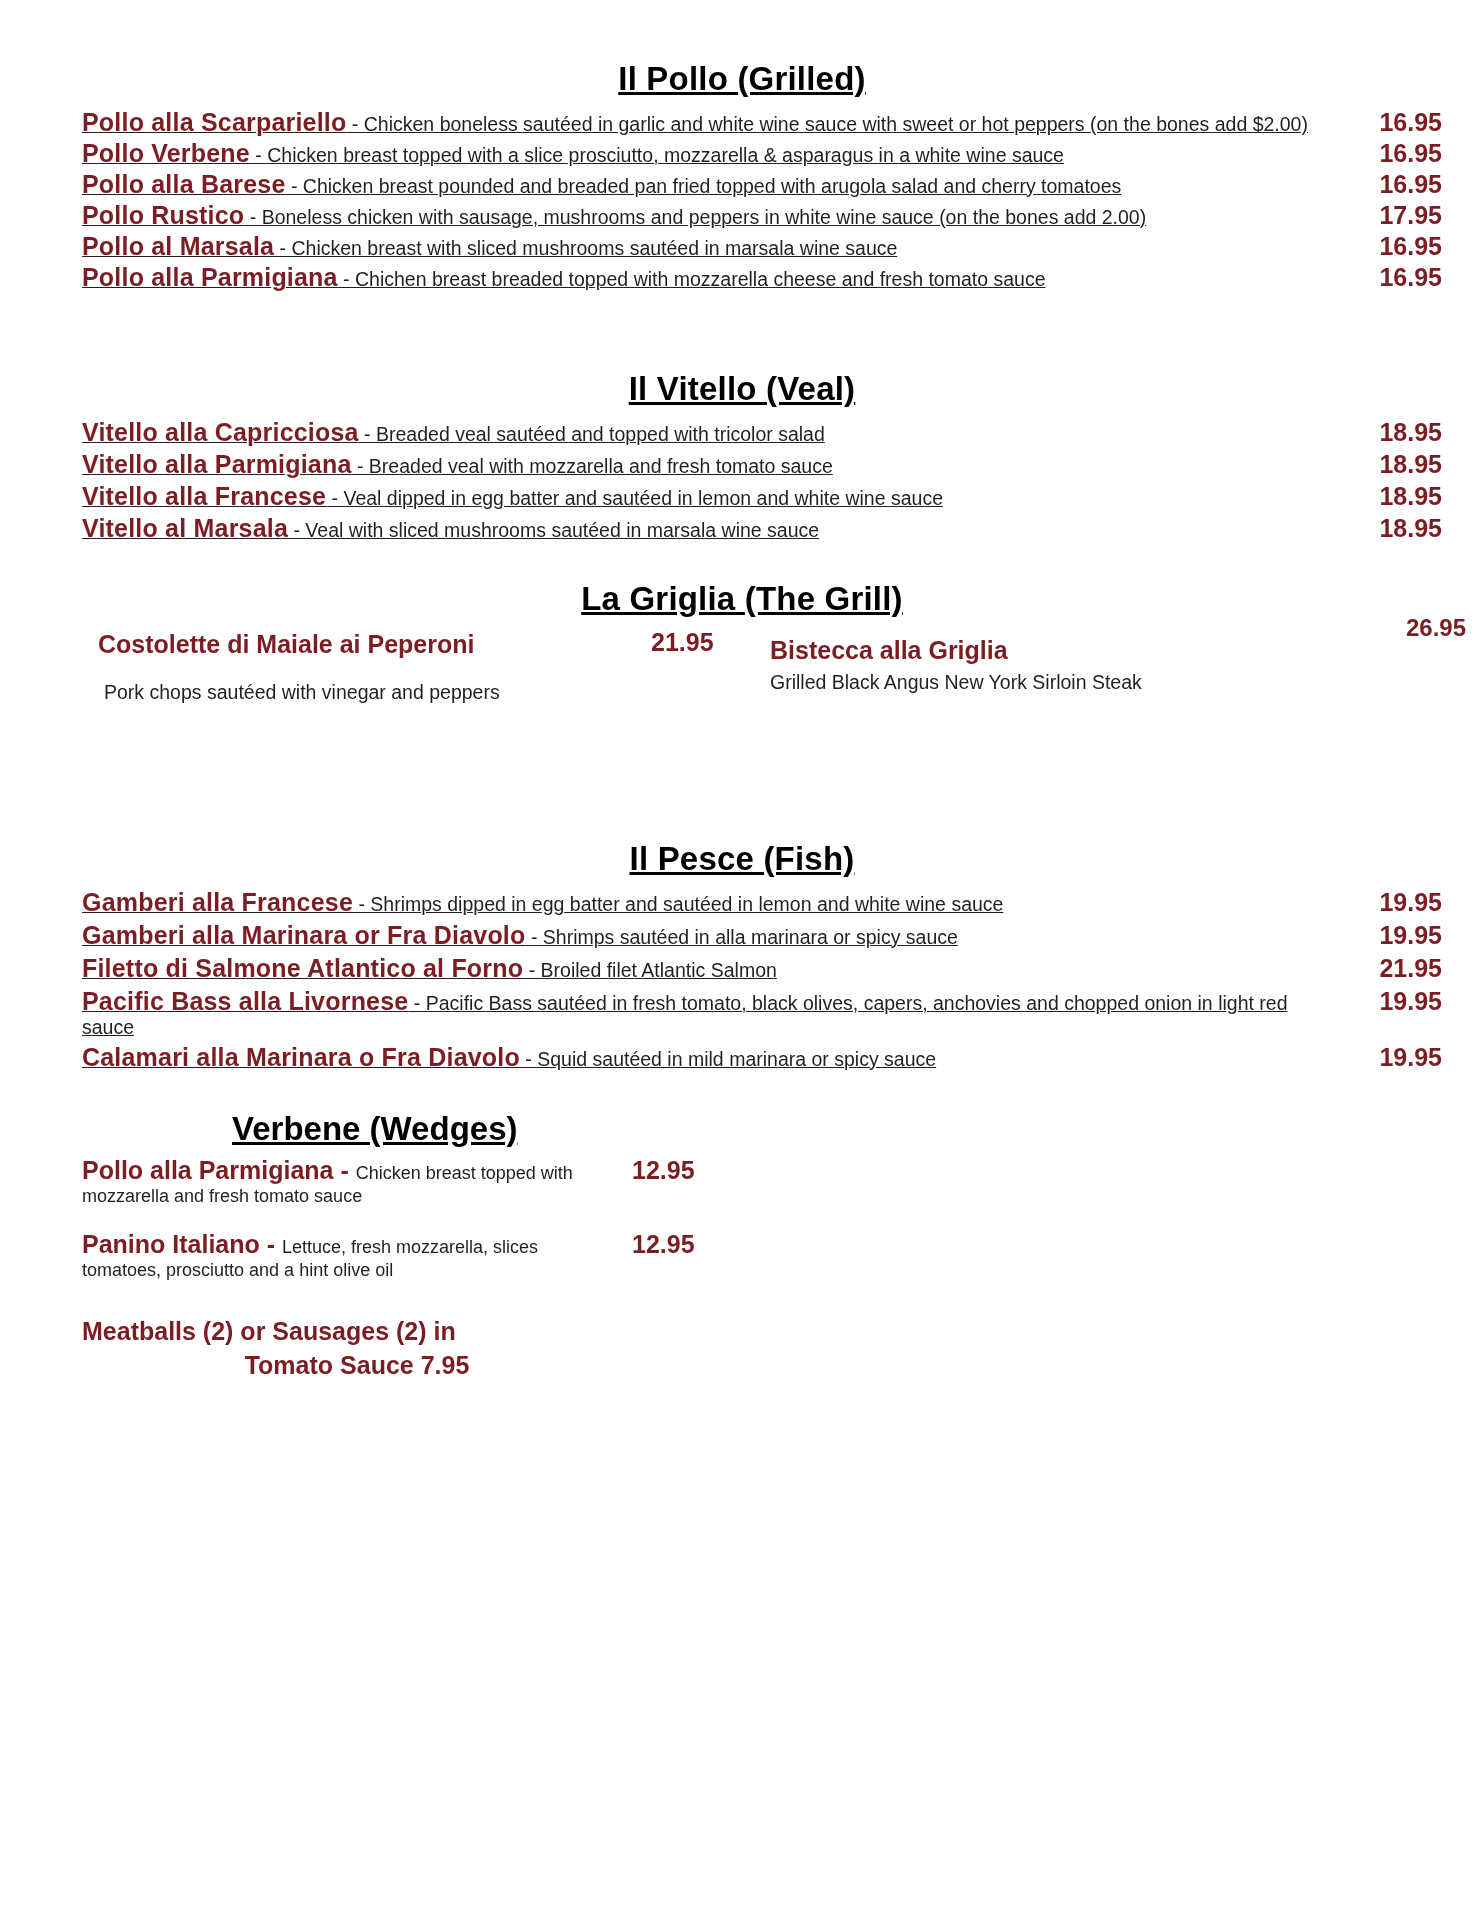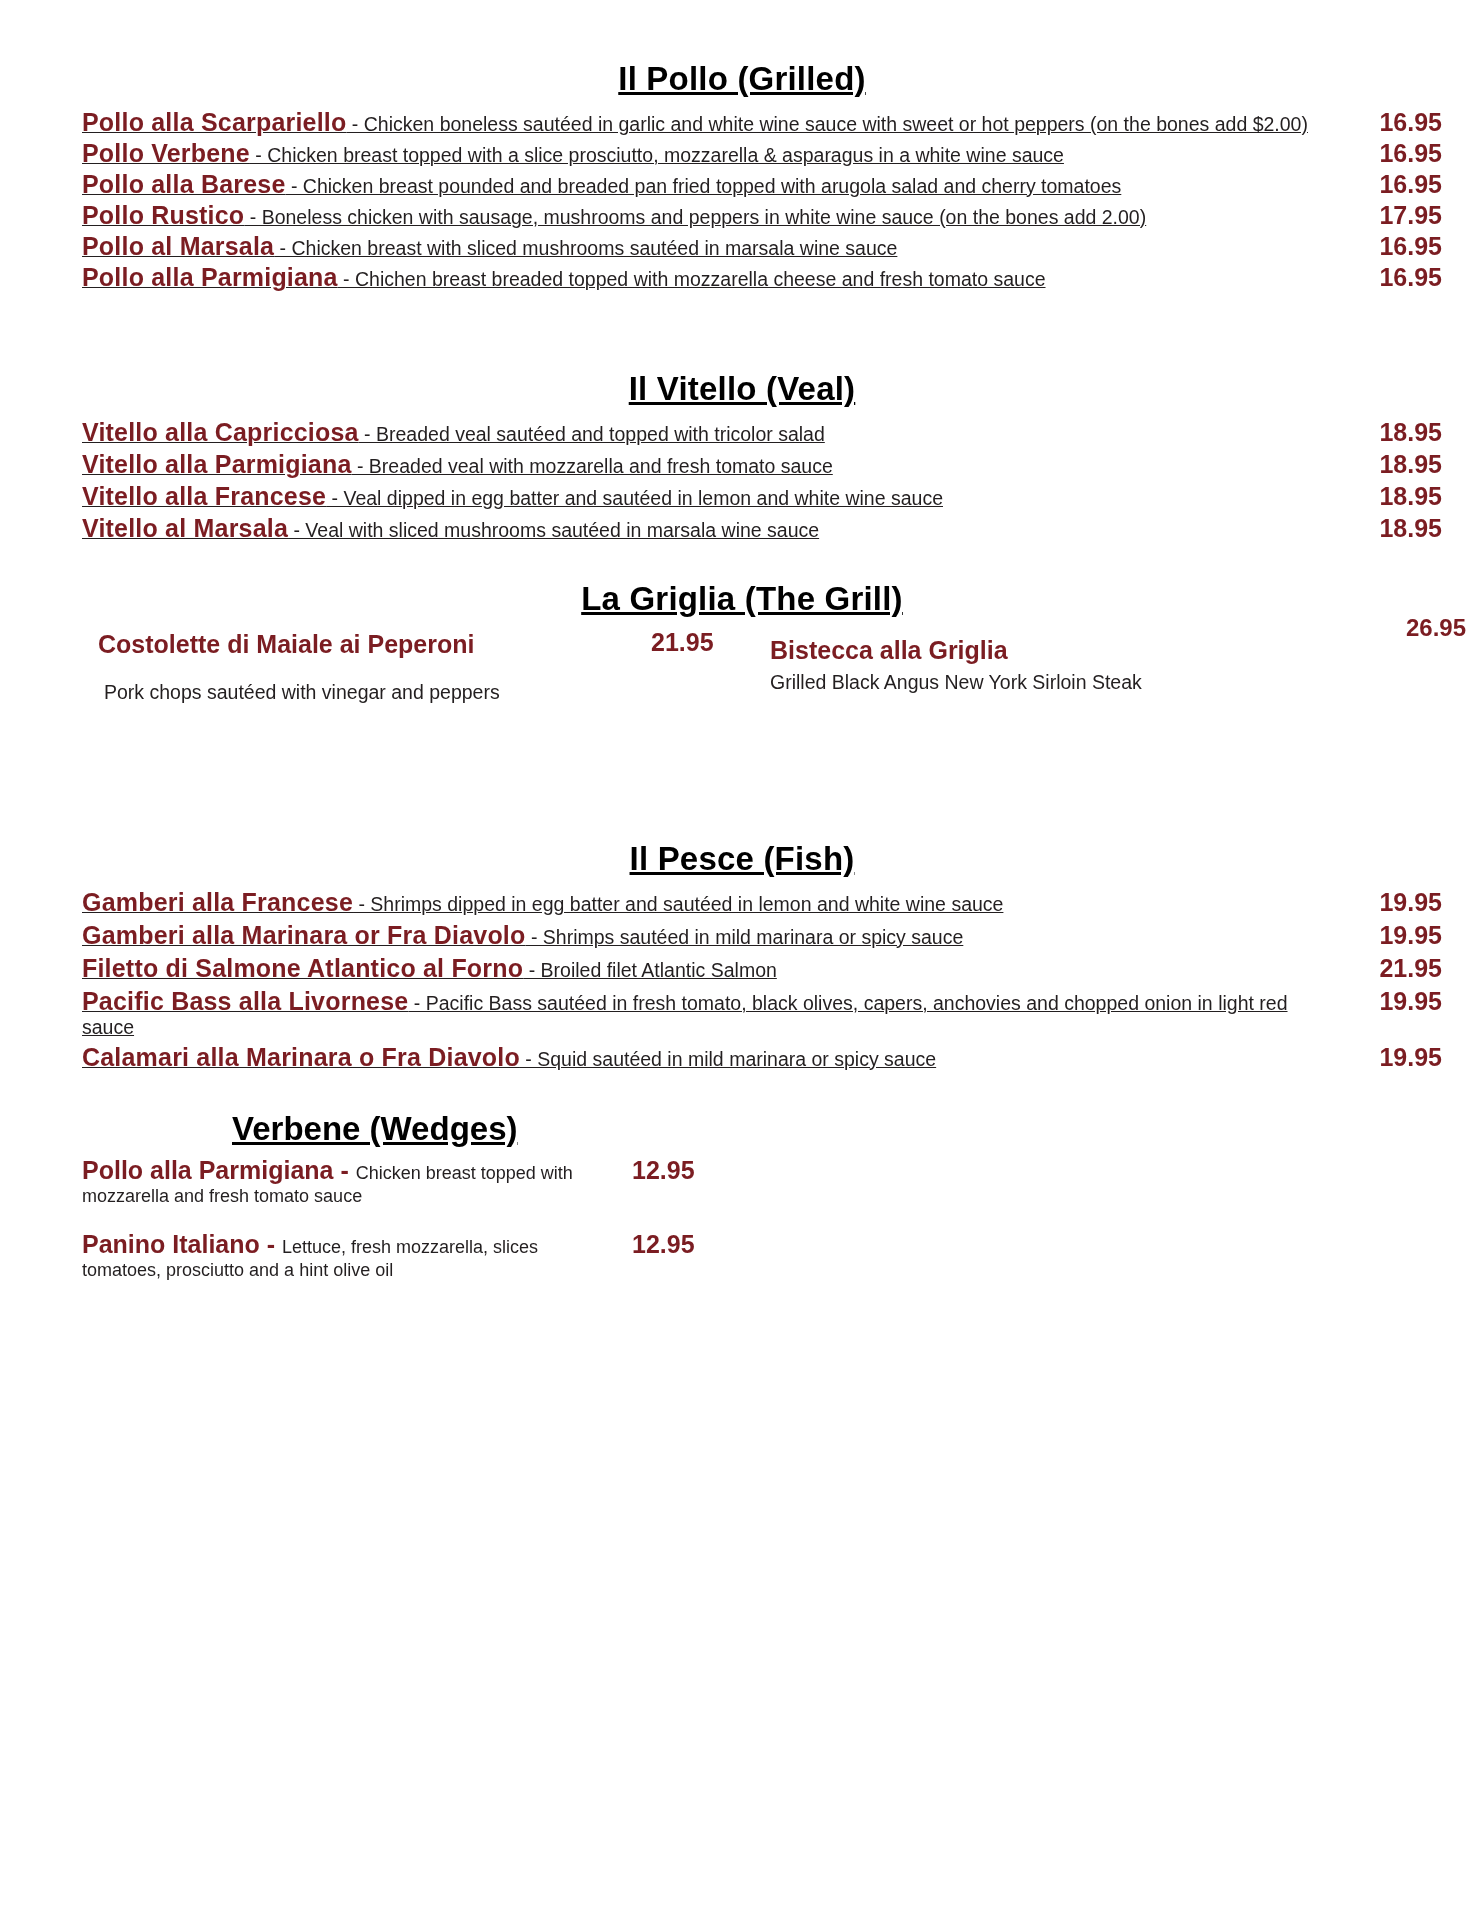--- a/index.html
+++ b/index.html
@@ -282,21 +282,21 @@
   <div class="section fish">
     <div class="section-title">Il Pesce (Fish)</div>
     <div class="items">
 
       <div class="item">
         <span class="item-name">Gamberi alla Francese</span><span class="item-desc">  - Shrimps dipped in egg batter and sautéed in lemon and white wine sauce</span>
         <span class="price">19.95</span>
       </div>
 
       <div class="item">
-        <span class="item-name">Gamberi alla Marinara or Fra Diavolo</span><span class="item-desc">  - Shrimps sautéed in mild marinara or spicy sauce</span>
+        <span class="item-name">Gamberi alla Marinara or Fra Diavolo</span><span class="item-desc">  - Shrimps sautéed in alla marinara or spicy sauce</span>
         <span class="price">19.95</span>
       </div>
 
       <div class="item">
         <span class="item-name">Filetto di Salmone Atlantico al Forno</span><span class="item-desc"> - Broiled filet Atlantic Salmon</span>
         <span class="price">21.95</span>
       </div>
 
       <div class="item">
         <span class="item-name">Pacific Bass alla Livornese</span><span class="item-desc">  - Pacific Bass sautéed in fresh tomato, black olives, capers, anchovies and chopped onion in light red sauce</span>
@@ -322,15 +322,19 @@
         <span class="pprice">12.95</span>
       </div>
 
       <div class="panini-item panini-narrow">
         <span class="pname">Panino Italiano</span><span class="pname"> - </span><span class="pdesc">Lettuce, fresh mozzarella, slices tomatoes, prosciutto and  a hint olive oil</span>
         <span class="pprice">12.95</span>
       </div>
 
     </div>
 
+    <div class="footer-note">
+      <span>Meatballs (2) or Sausages (2) in</span>
+      <span class="line2">Tomato Sauce 7.95</span>
+    </div>
   </div>
 
 </div>
 
 </body></html>

